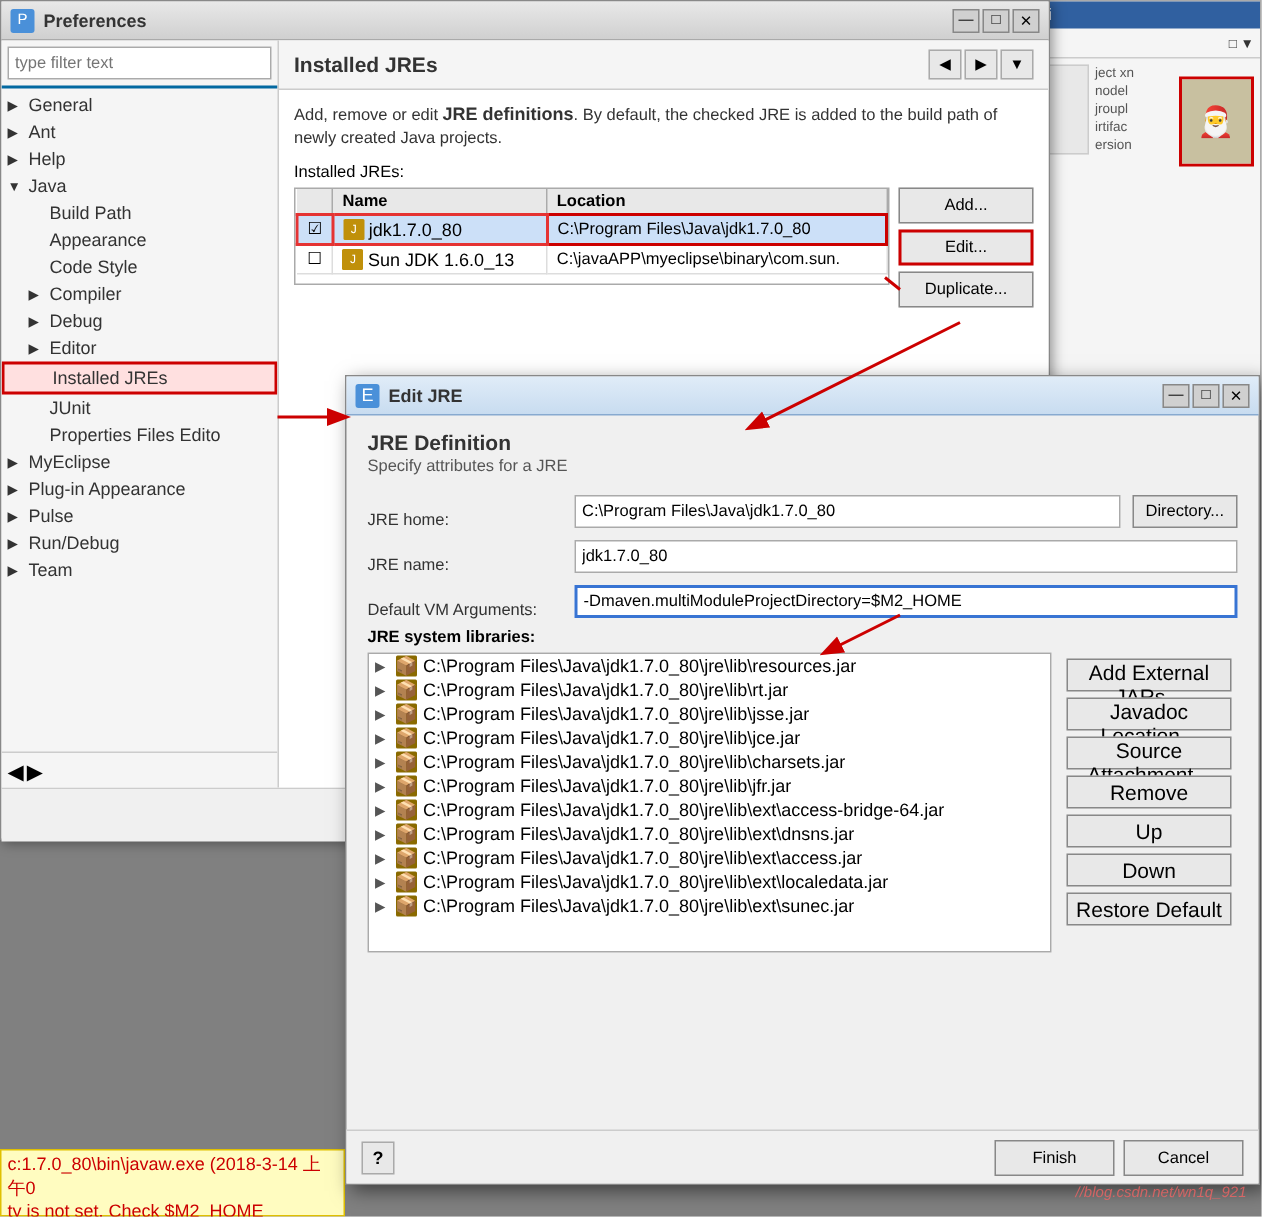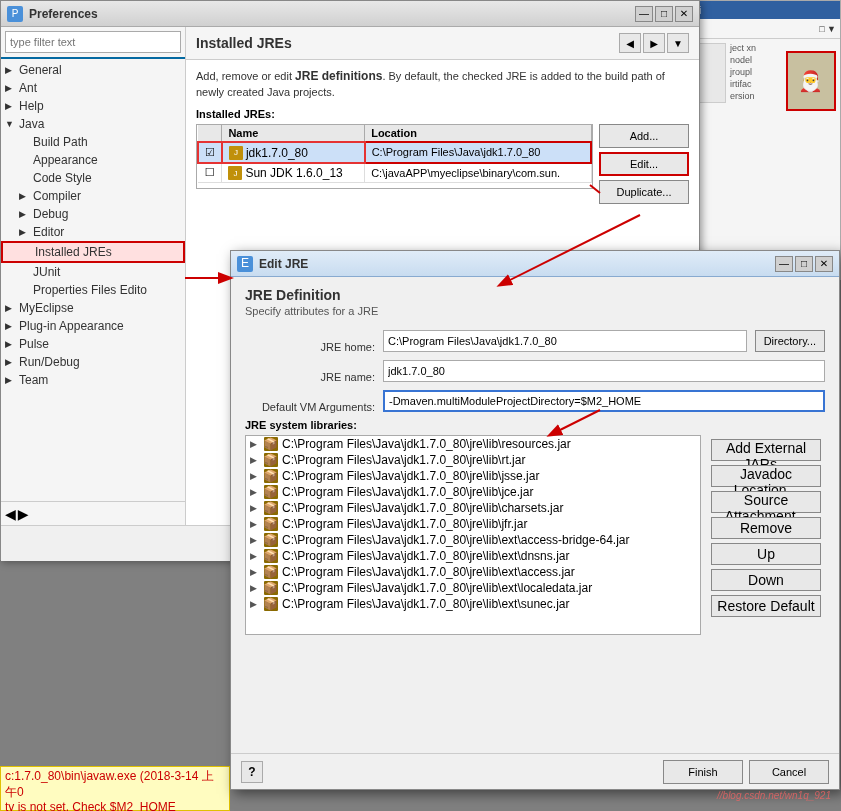--- a/index.html
+++ b/index.html
@@ -104,21 +104,21 @@
       border: 1px solid #aaa;
       cursor: pointer;
       font-size: 10px;
       display: flex; align-items: center; justify-content: center;
     }
 
     .content-body { padding: 8px 10px; flex: 1; }
     .description-text { font-size: 11px; color: #333; margin-bottom: 8px; line-height: 1.4; }
     .description-text span { font-weight: bold; }
 
-    .installed-jres-label { font-size: 11px; font-weight: bold; margin-bottom: 4px; }
+    .installed-jres-label { font-size: 11px; font-weight: normal; margin-bottom: 4px; }
 
     
     .jre-table-container {
       border: 1px solid #aaa;
       margin-bottom: 4px;
       height: 65px;
       overflow: hidden;
       position: relative;
     }
     .jre-table {
@@ -207,21 +207,21 @@
     .dialog-body { padding: 10px 14px; }
     .dialog-section-title { font-size: 14px; font-weight: bold; color: #333; margin-bottom: 2px; }
     .dialog-section-sub { font-size: 11px; color: #555; margin-bottom: 12px; }
 
     .form-row {
       display: flex; align-items: center;
       margin-bottom: 6px;
       gap: 8px;
     }
     .form-label {
-      width: 130px; font-size: 11px; color: #333; text-align: right; flex-shrink: 0; margin-top: 12px;
+      width: 130px; font-size: 11px; color: #333; flex-shrink: 0; margin-top: 12px;
     }
     .form-input {
       flex: 1; height: 22px;
       border: 1px solid #aaa;
       padding: 2px 4px;
       font-size: 11px;
       background: white;
     }
     .form-input.highlighted {
       border: 2px solid #3874d3;

